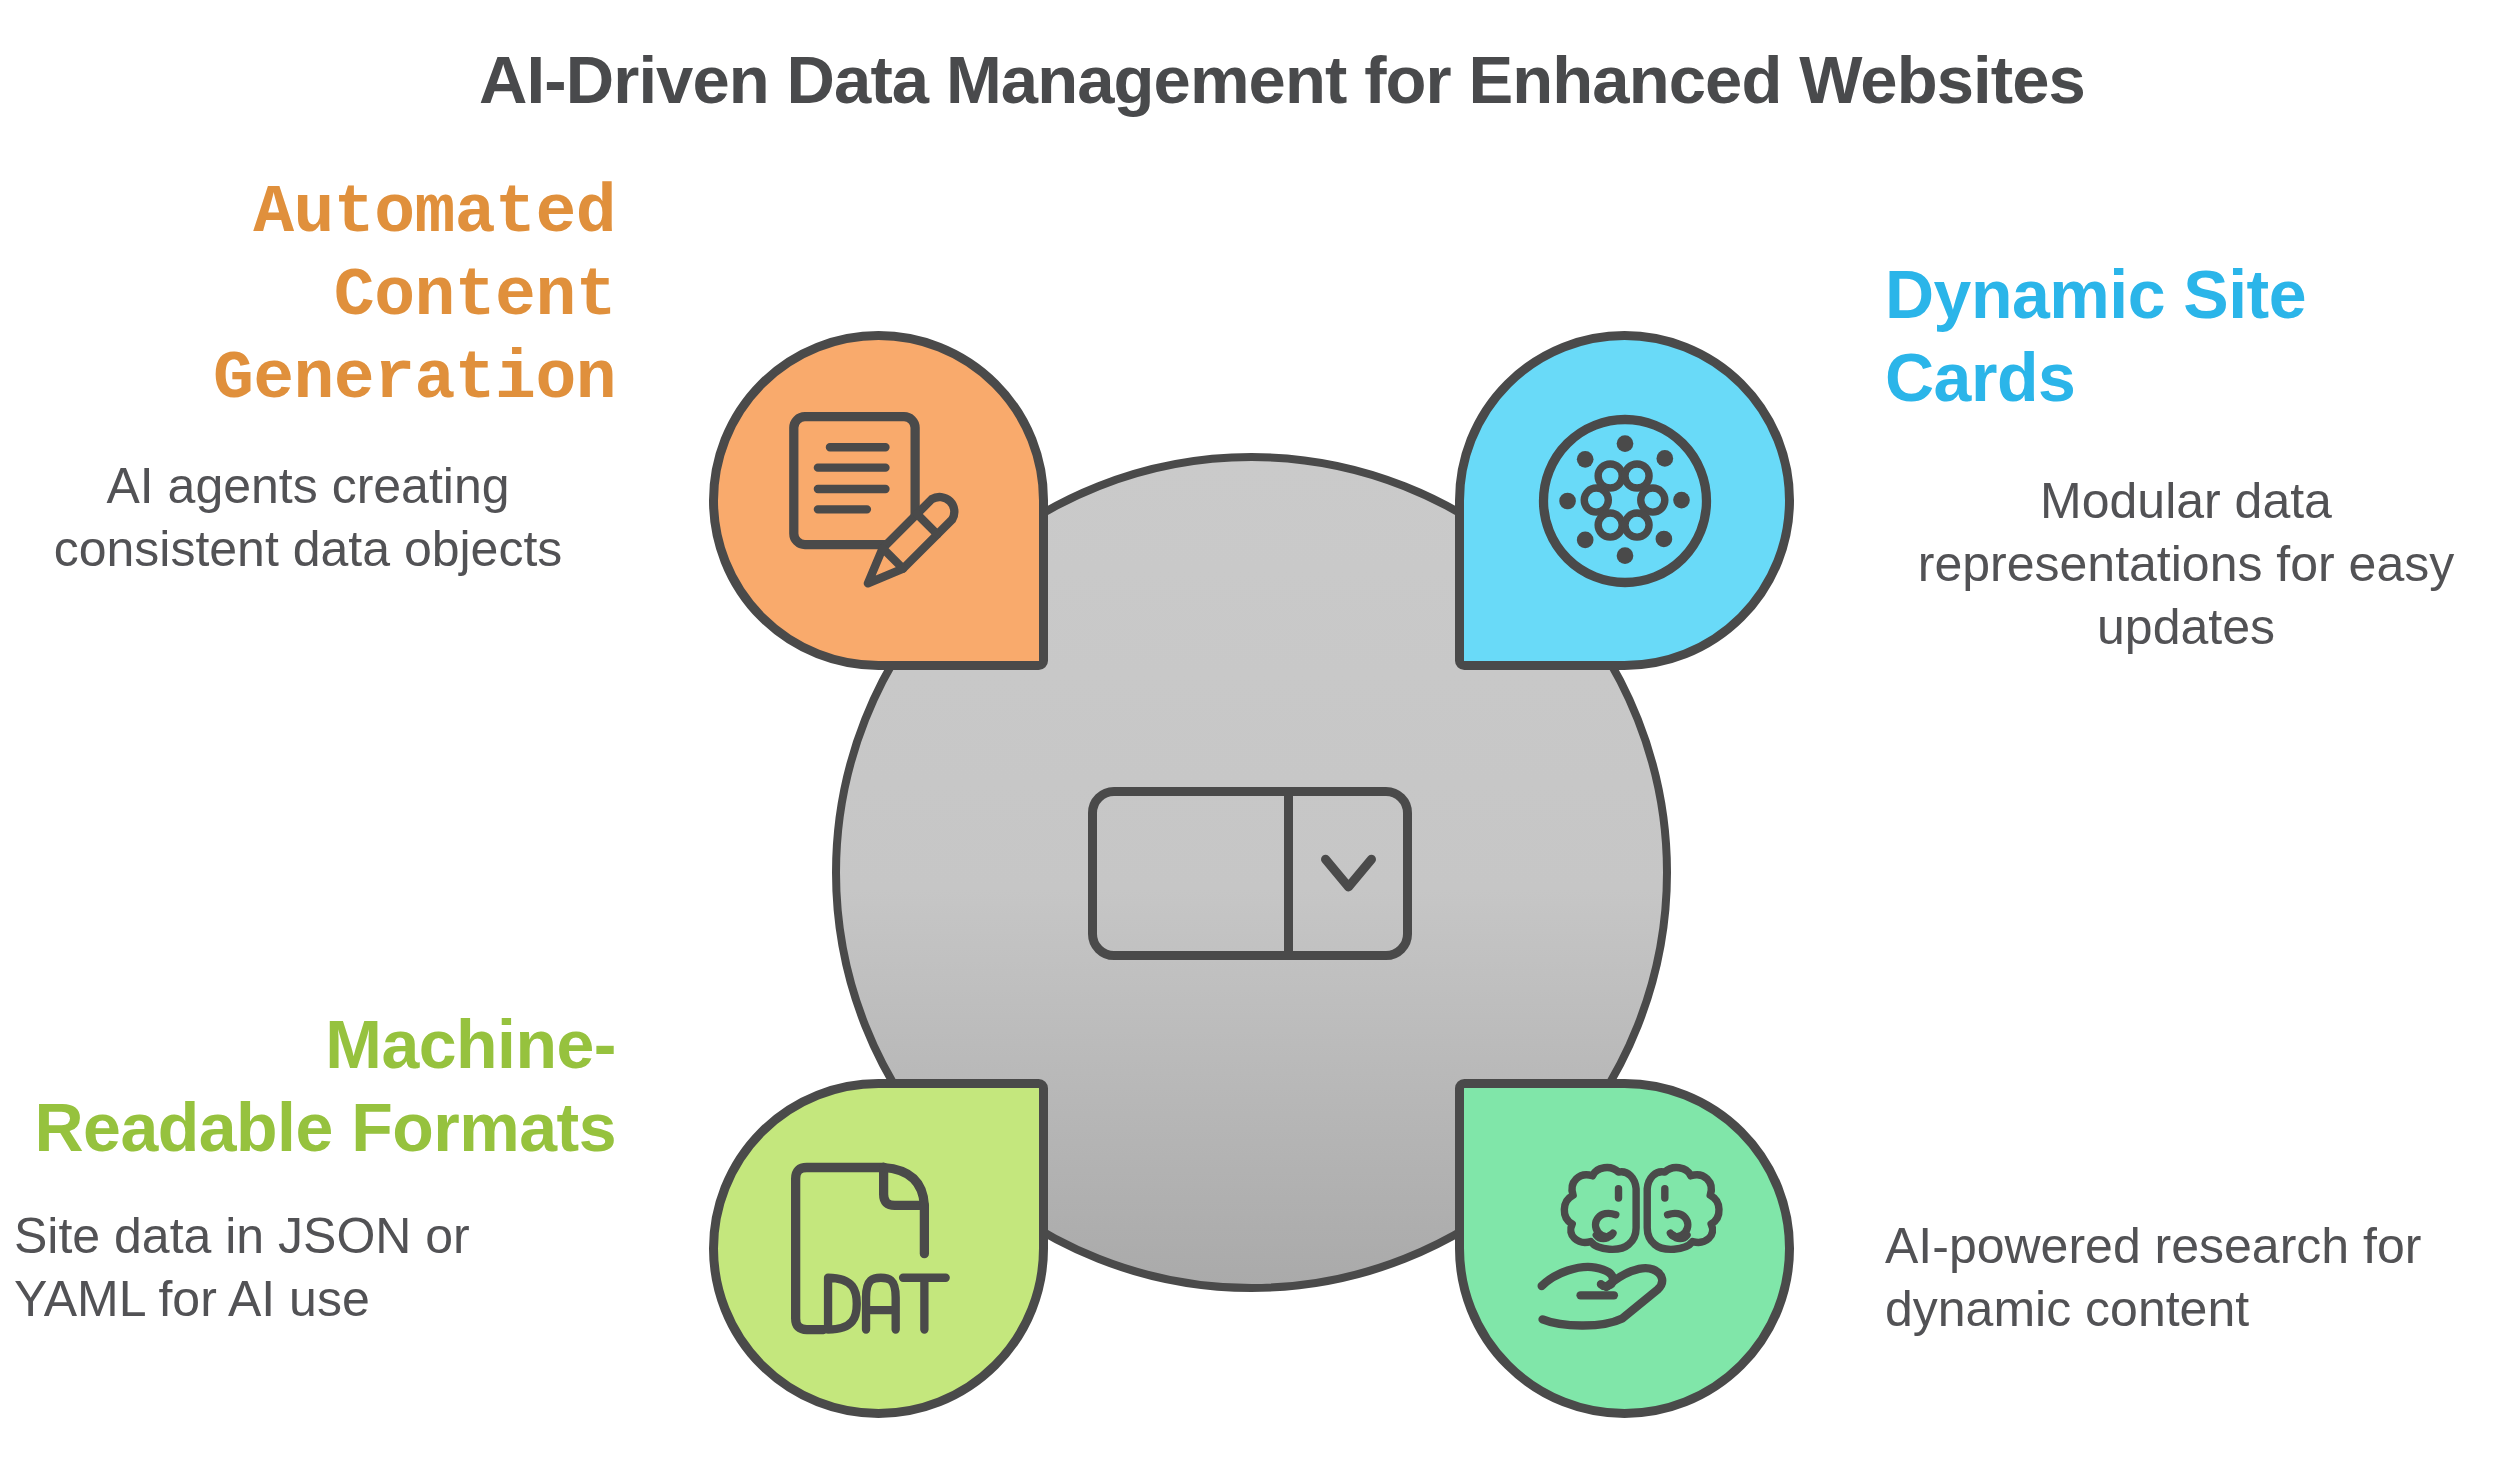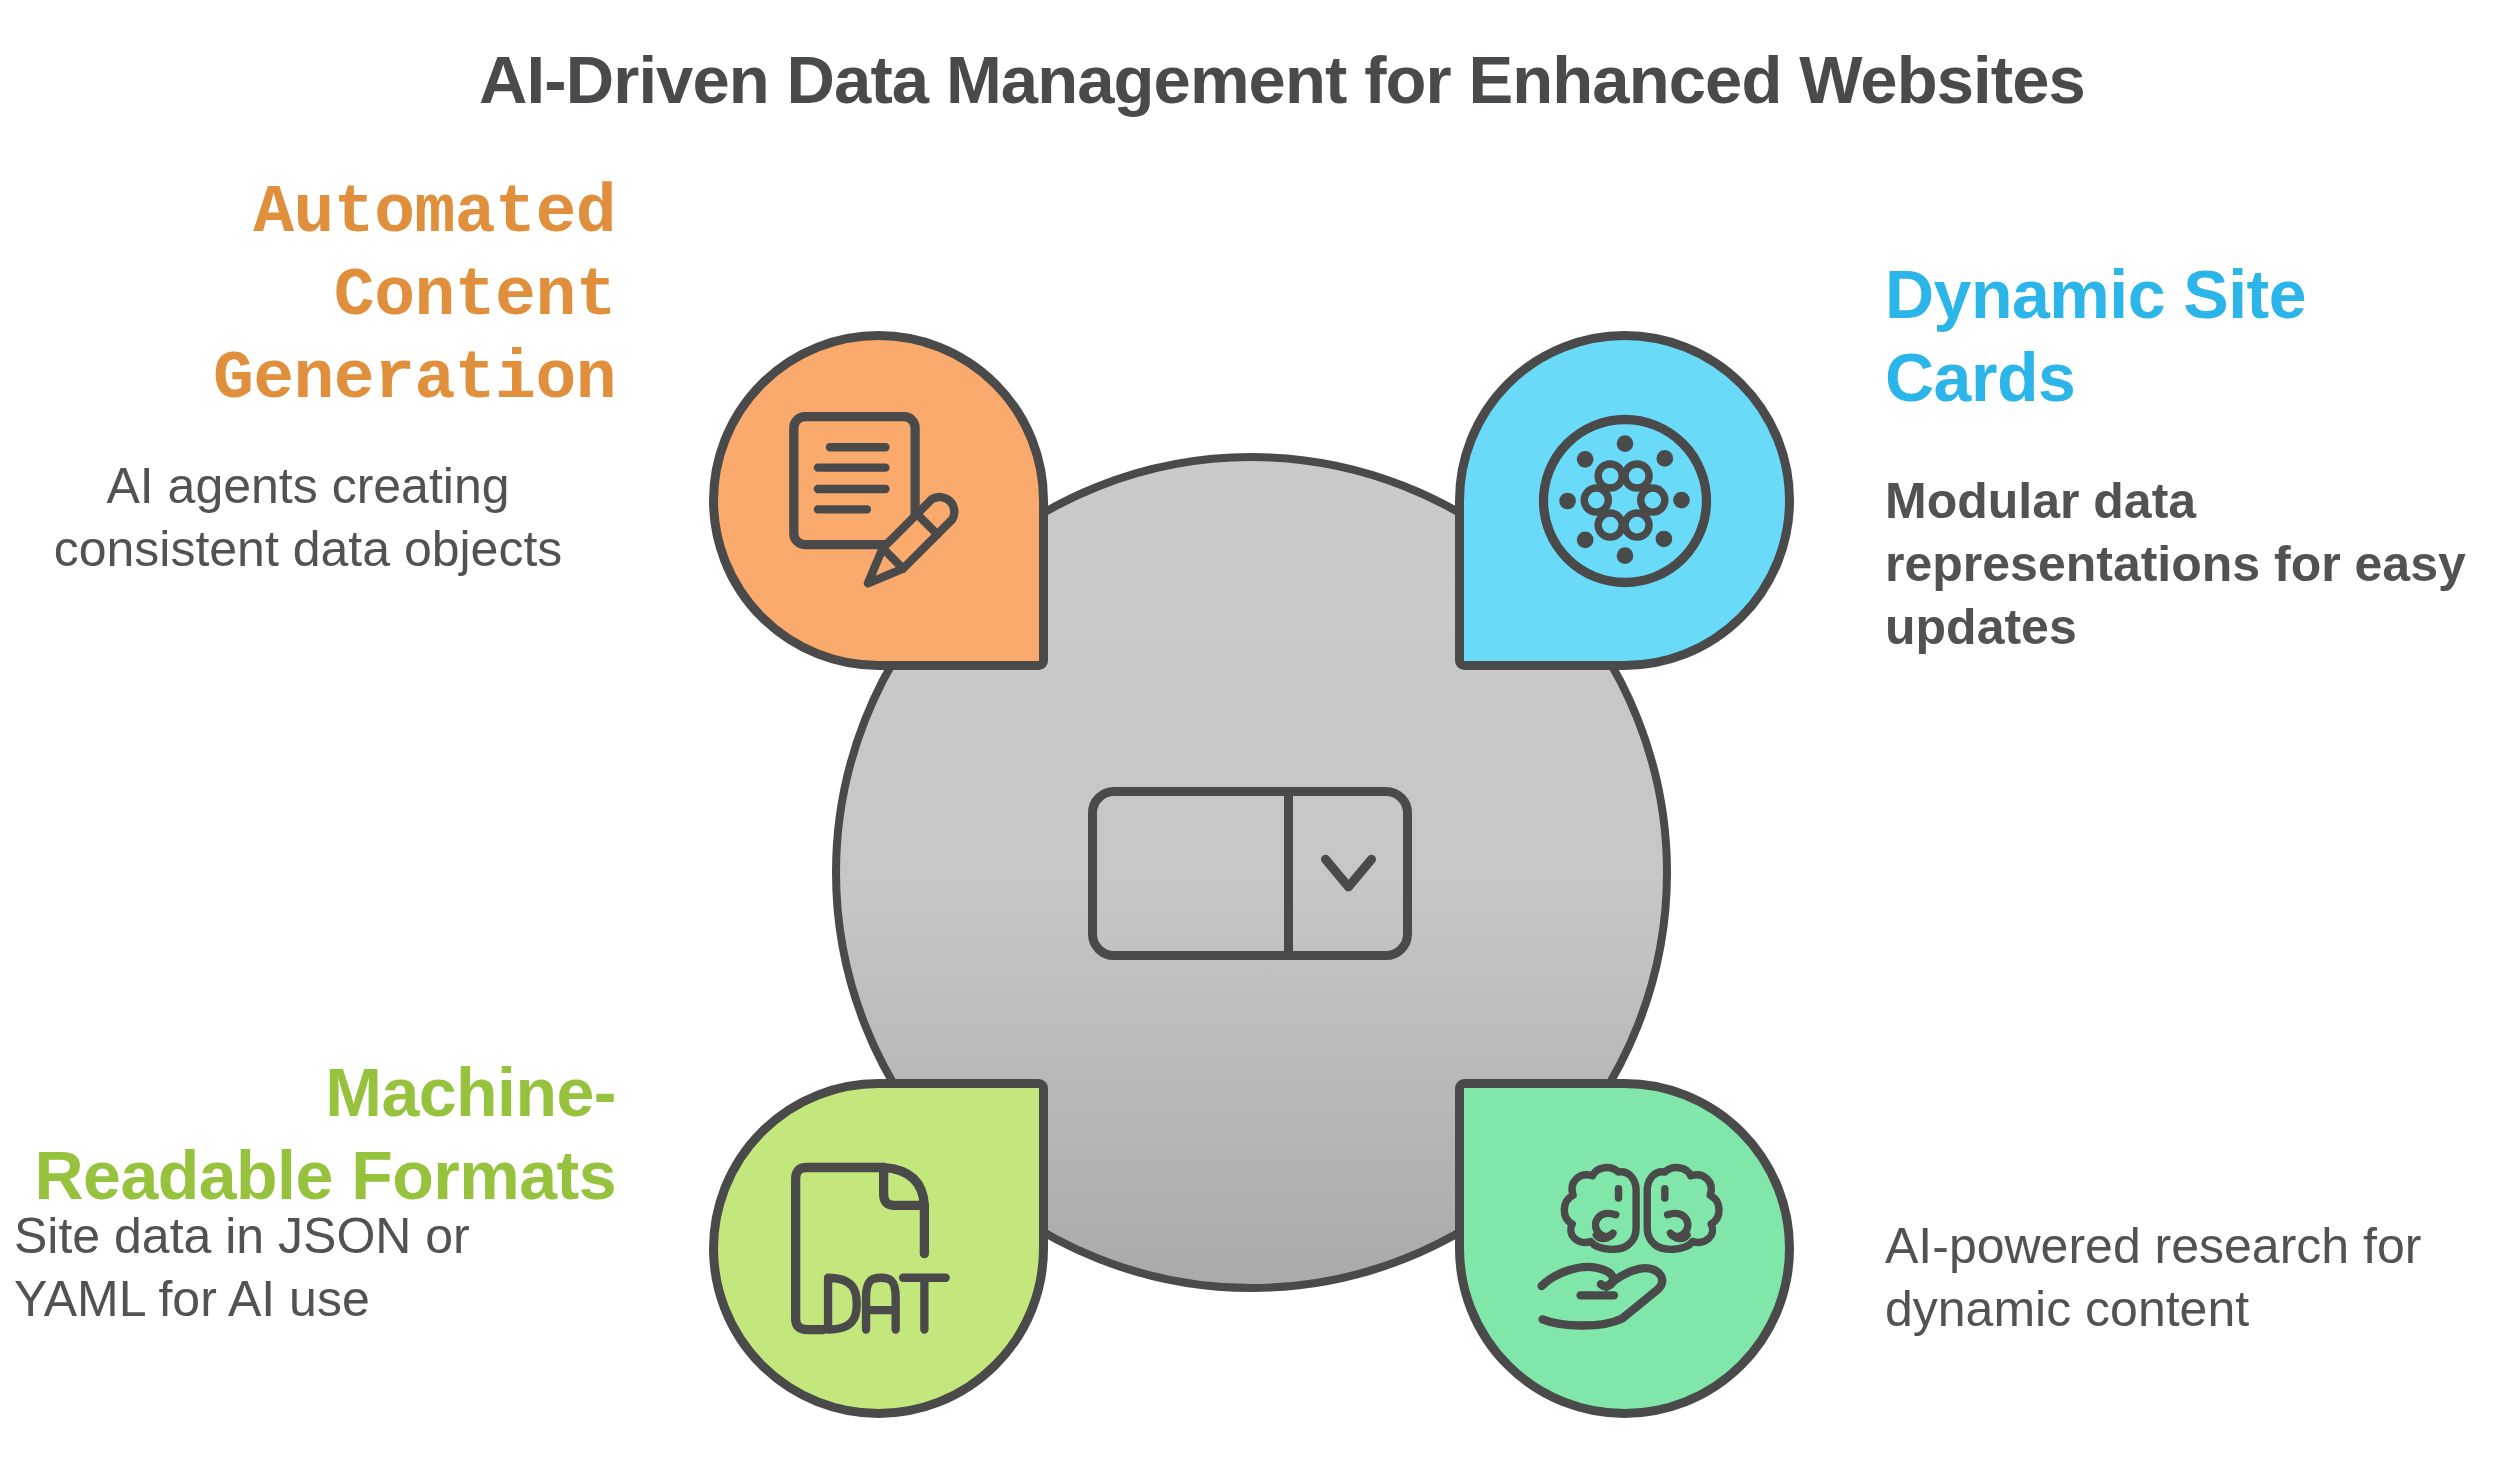--- a/index.html
+++ b/index.html
@@ -53,22 +53,22 @@
     position:absolute;font-size:68px;font-weight:700;line-height:83px;
     letter-spacing:-0.5px;white-space:pre-line;color:var(--hc,#444);z-index:4;
   }
   .body-txt{
     position:absolute;font-size:50px;line-height:63px;white-space:pre-line;
     color:var(--body_text,#525255);z-index:4;
   }
   .h-tl{left:0;width:616px;top:171px;text-align:right;font-family:Liberation Mono, monospace;}
   .b-tl{left:0;width:616px;top:455px;text-align:center;}
   .h-tr{left:1885px;width:602px;top:253px;text-align:left;}
-  .b-tr{left:1885px;width:602px;top:470px;text-align:left;font-weight:bold;}
-  .h-bl{left:0;width:616px;top:1003px;text-align:right;margin-top:48px;}
+  .b-tr{left:1885px;width:602px;top:470px;text-align:center;}
+  .h-bl{left:0;width:616px;top:1003px;text-align:right;}
   .b-bl{left:14px;width:616px;top:1205px;text-align:left;}
   .h-br{left:1885px;width:602px;top:919px;text-align:left;}
   .b-br{left:1885px;width:602px;top:1215px;text-align:left;}
 </style>
 </head>
 <body>
 
 <div class="canvas">
 
   <h1 class="title">AI-Driven Data Management for Enhanced Websites</h1>

